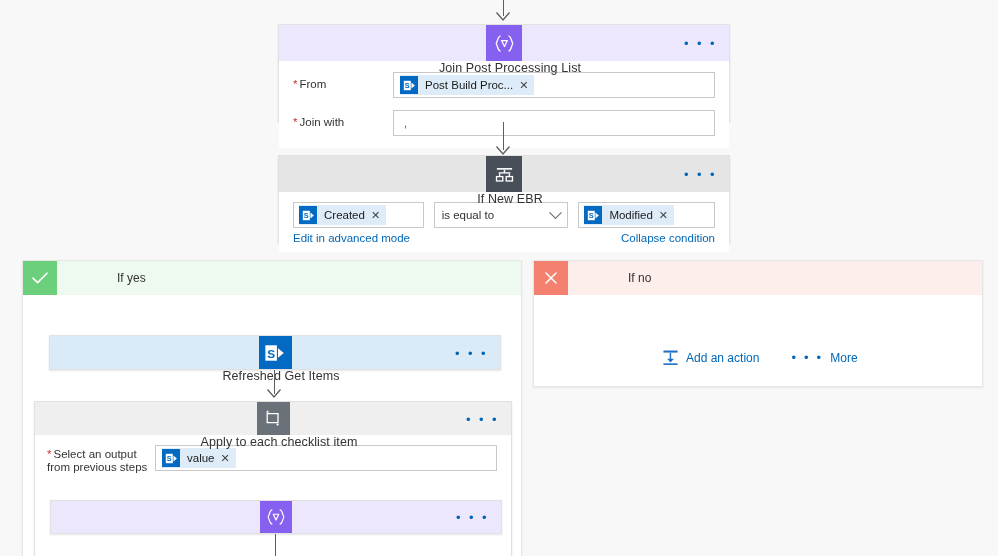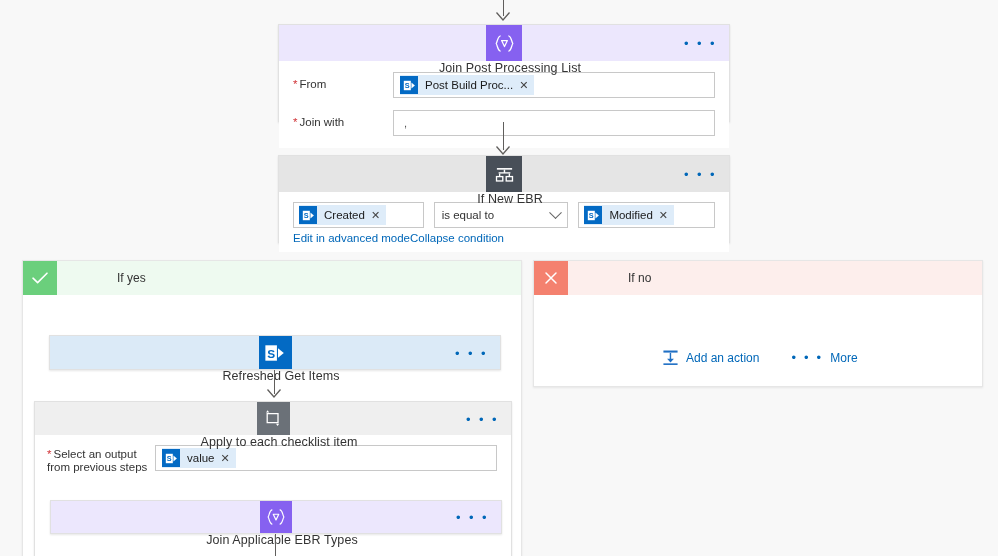--- a/index.html
+++ b/index.html
@@ -162,21 +162,21 @@
     cursor: pointer;
   }
   .chev {
     width: 9px; height: 9px;
     border-right: 1px solid #666;
     border-bottom: 1px solid #666;
     transform: rotate(45deg) translate(-2px,-2px);
   }
   .cond-links {
     display: flex;
-    justify-content: flex-start;
+    justify-content: space-between;
     padding: 4px 14px 8px 14px;
   }
   .link {
     color: #0067b8;
     font-size: 11.5px;
     cursor: pointer;
     text-decoration: none;
   }
 
   
@@ -442,21 +442,20 @@
 
     <div class="inner-card" style="left:15px; top:98px; width:452px; height:34px; background:#ece7fd;">
       <div class="card-header" style="height:32px; background:#ece7fd;">
         <div class="card-icon" style="width:32px; height:32px; flex:0 0 32px; background:#8661f0;">
           <svg width="20" height="18" viewBox="0 0 21 19">
             <path d="M6.2 2 C3.6 2.6 3.6 7.2 2.2 9.5 C3.6 11.8 3.6 16.4 6.2 17" fill="none" stroke="#ffffff" stroke-width="1.25" stroke-linecap="round"></path>
             <path d="M14.8 2 C17.4 2.6 17.4 7.2 18.8 9.5 C17.4 11.8 17.4 16.4 14.8 17" fill="none" stroke="#ffffff" stroke-width="1.25" stroke-linecap="round"></path>
             <path d="M7.6 6.6 L13.4 6.6 L10.5 12.6 Z" fill="none" stroke="#ffffff" stroke-width="1.25" stroke-linejoin="round"></path>
           </svg>
         </div>
-        <div class="card-title">Join Applicable EBR Types</div>
         <div class="ellipsis">• • •</div>
       </div>
     </div>
 
     <div class="conn" style="left:240px; top:132px; height:37px;"></div>
   </div>
 
   <div class="branch" style="left:533px; top:260px; width:450px; height:127px;">
     <div class="branch-header" style="background:#fdeeec;">
       <div class="branch-badge" style="background:#f4816f;">

